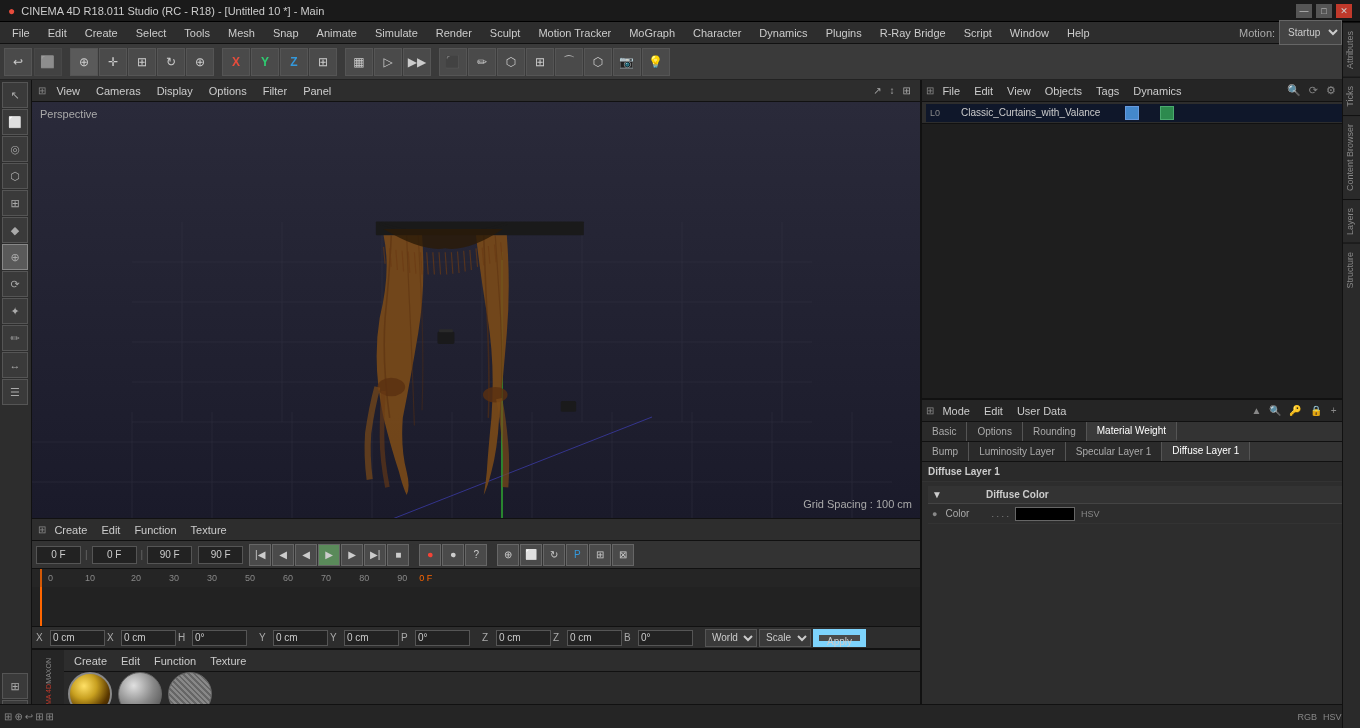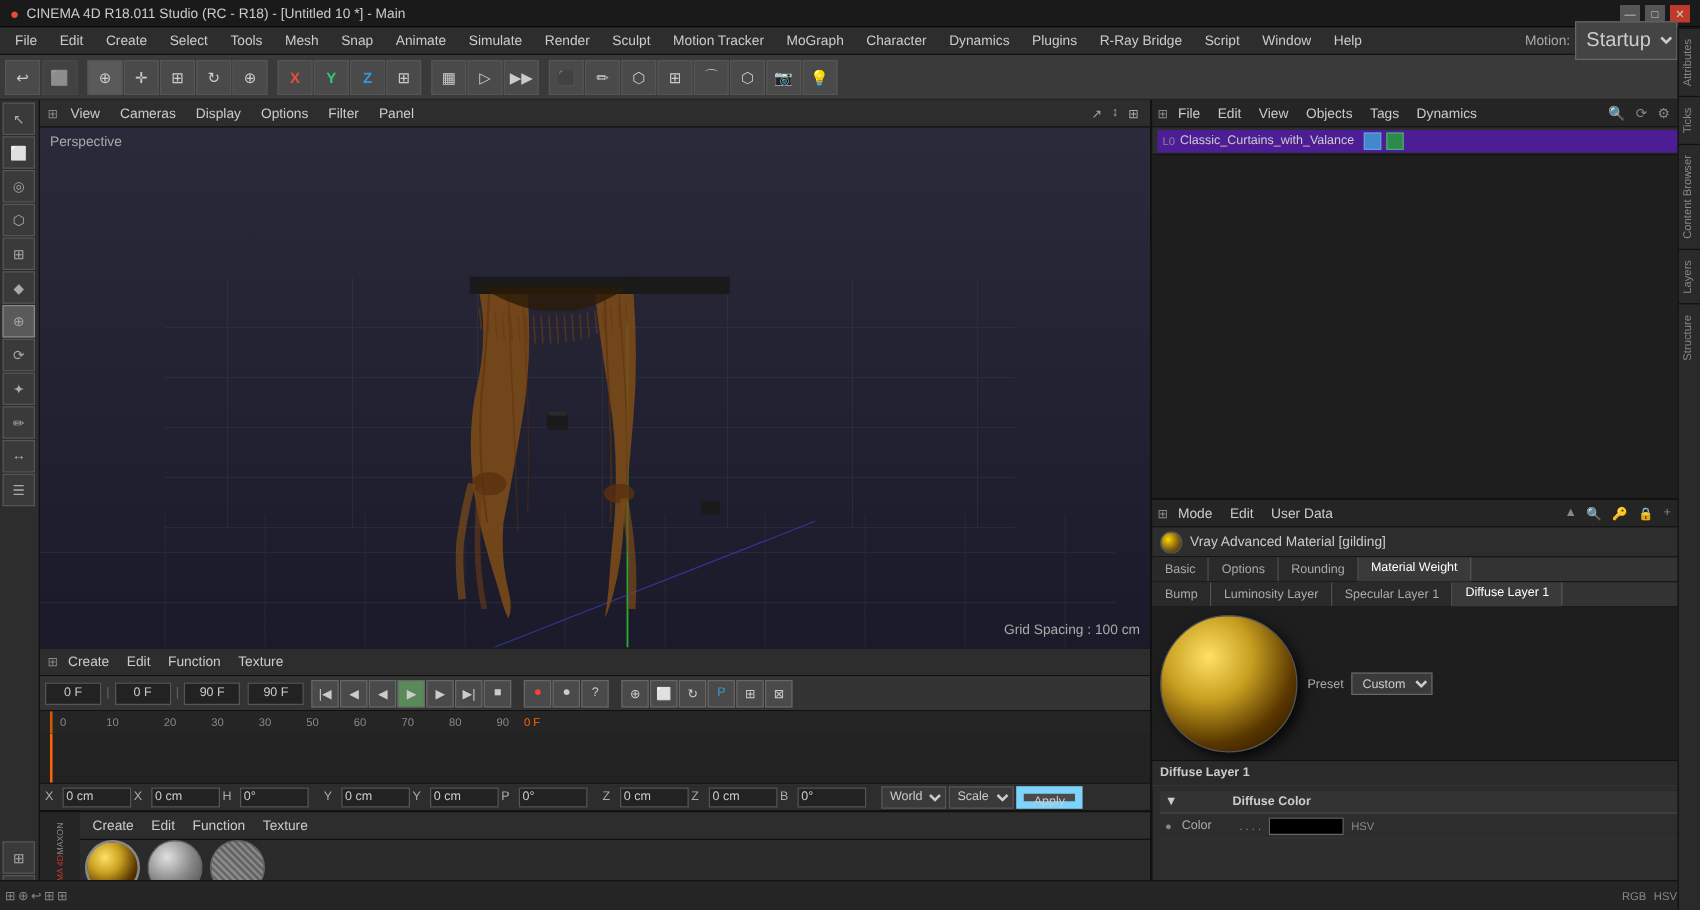--- a/index.html
+++ b/index.html
@@ -69,21 +69,21 @@
       display: flex;
       align-items: center;
       gap: 4px;
     }
     #menu-bar .layout-label { color: #aaa; }
     #menu-bar .layout-select {
       background: #444;
       border: 1px solid #666;
       color: #ccc;
       padding: 5px 4px;
-      font-size: 16px;
+      font-size: 10px;
     }
 
     
     #toolbar {
       height: 36px;
       background: #3a3a3a;
       display: flex;
       align-items: center;
       padding: 0 4px;
       gap: 2px;
@@ -1024,21 +1024,21 @@
         <span class="obj-menu-item">Tags</span>
         <span class="obj-menu-item">Dynamics</span>
         <div style="margin-left:auto;display:flex;gap:2px;">
           <span style="font-size:11px;color:#888;cursor:pointer;padding:1px 3px;">🔍</span>
           <span style="font-size:11px;color:#888;cursor:pointer;padding:1px 3px;">⟳</span>
           <span style="font-size:11px;color:#888;cursor:pointer;padding:1px 3px;">⚙</span>
           <span style="font-size:11px;color:#888;cursor:pointer;padding:1px 3px;">⊞</span>
         </div>
       </div>
       <div id="obj-toolbar">
-        <div style="display:flex;align-items:center;gap:4px;padding:2px 4px;background:#4c1d95;flex:1;">
+        <div style="display:flex;align-items:center;gap:21px;padding:2px 4px;background:#0f172a;flex:1;">
           <span style="font-size:9px;color:#888;">L0</span>
           <span style="font-size:10px;color:#ccc;">Classic_Curtains_with_Valance</span>
           <div style="width:14px;height:14px;background:#4488cc;border:1px solid #6699dd;margin-left:4px;"></div>
           <div style="width:14px;height:14px;background:#2d8a4e;border:1px solid #4aaa6e;"></div>
         </div>
       </div>
       <div id="obj-content">
         
       </div>
     </div>
@@ -1052,51 +1052,36 @@
         <div style="margin-left:auto;display:flex;gap:2px;">
           <span style="font-size:10px;color:#888;cursor:pointer;padding:1px 3px;">▲</span>
           <span style="font-size:10px;color:#888;cursor:pointer;padding:1px 3px;">🔍</span>
           <span style="font-size:10px;color:#888;cursor:pointer;padding:1px 3px;">🔑</span>
           <span style="font-size:10px;color:#888;cursor:pointer;padding:1px 3px;">🔒</span>
           <span style="font-size:10px;color:#888;cursor:pointer;padding:1px 3px;">+</span>
           <span style="font-size:10px;color:#888;cursor:pointer;padding:1px 3px;">⊞</span>
         </div>
       </div>
 
-      <div id="mat-editor-title">
-        <div class="mat-sphere"></div>
-        <span class="mat-title-text">Vray Advanced Material [gilding]</span>
-      </div>
 
       <div id="mat-tabs">
         <div class="mat-tab">Basic</div>
         <div class="mat-tab">Options</div>
         <div class="mat-tab">Rounding</div>
         <div class="mat-tab active">Material Weight</div>
       </div>
 
       <div id="mat-tabs2">
         <div class="mat-tab">Bump</div>
         <div class="mat-tab">Luminosity Layer</div>
         <div class="mat-tab">Specular Layer 1</div>
         <div class="mat-tab active">Diffuse Layer 1</div>
       </div>
 
 
-      <div id="mat-preview-area">
-        <div class="mat-preview-sphere"></div>
-        <div class="mat-preview-right">
-          <div class="preset-row">
-            <span class="preset-label">Preset</span>
-            <select class="preset-select">
-              <option>Custom</option>
-            </select>
-          </div>
-        </div>
-      </div>
 
       <div style="height:20px;background:#2a2a2a;display:flex;align-items:center;padding:0 6px;border-bottom:1px solid #333;font-size:10px;font-weight:bold;color:#ccc;">
         <span>Diffuse Layer 1</span>
       </div>
 
       <div id="diffuse-section">
         <div class="diffuse-header">
           <span>▼</span>
           <span style="margin-left:4px;padding-left:40px;">Diffuse Color</span>
         </div>

